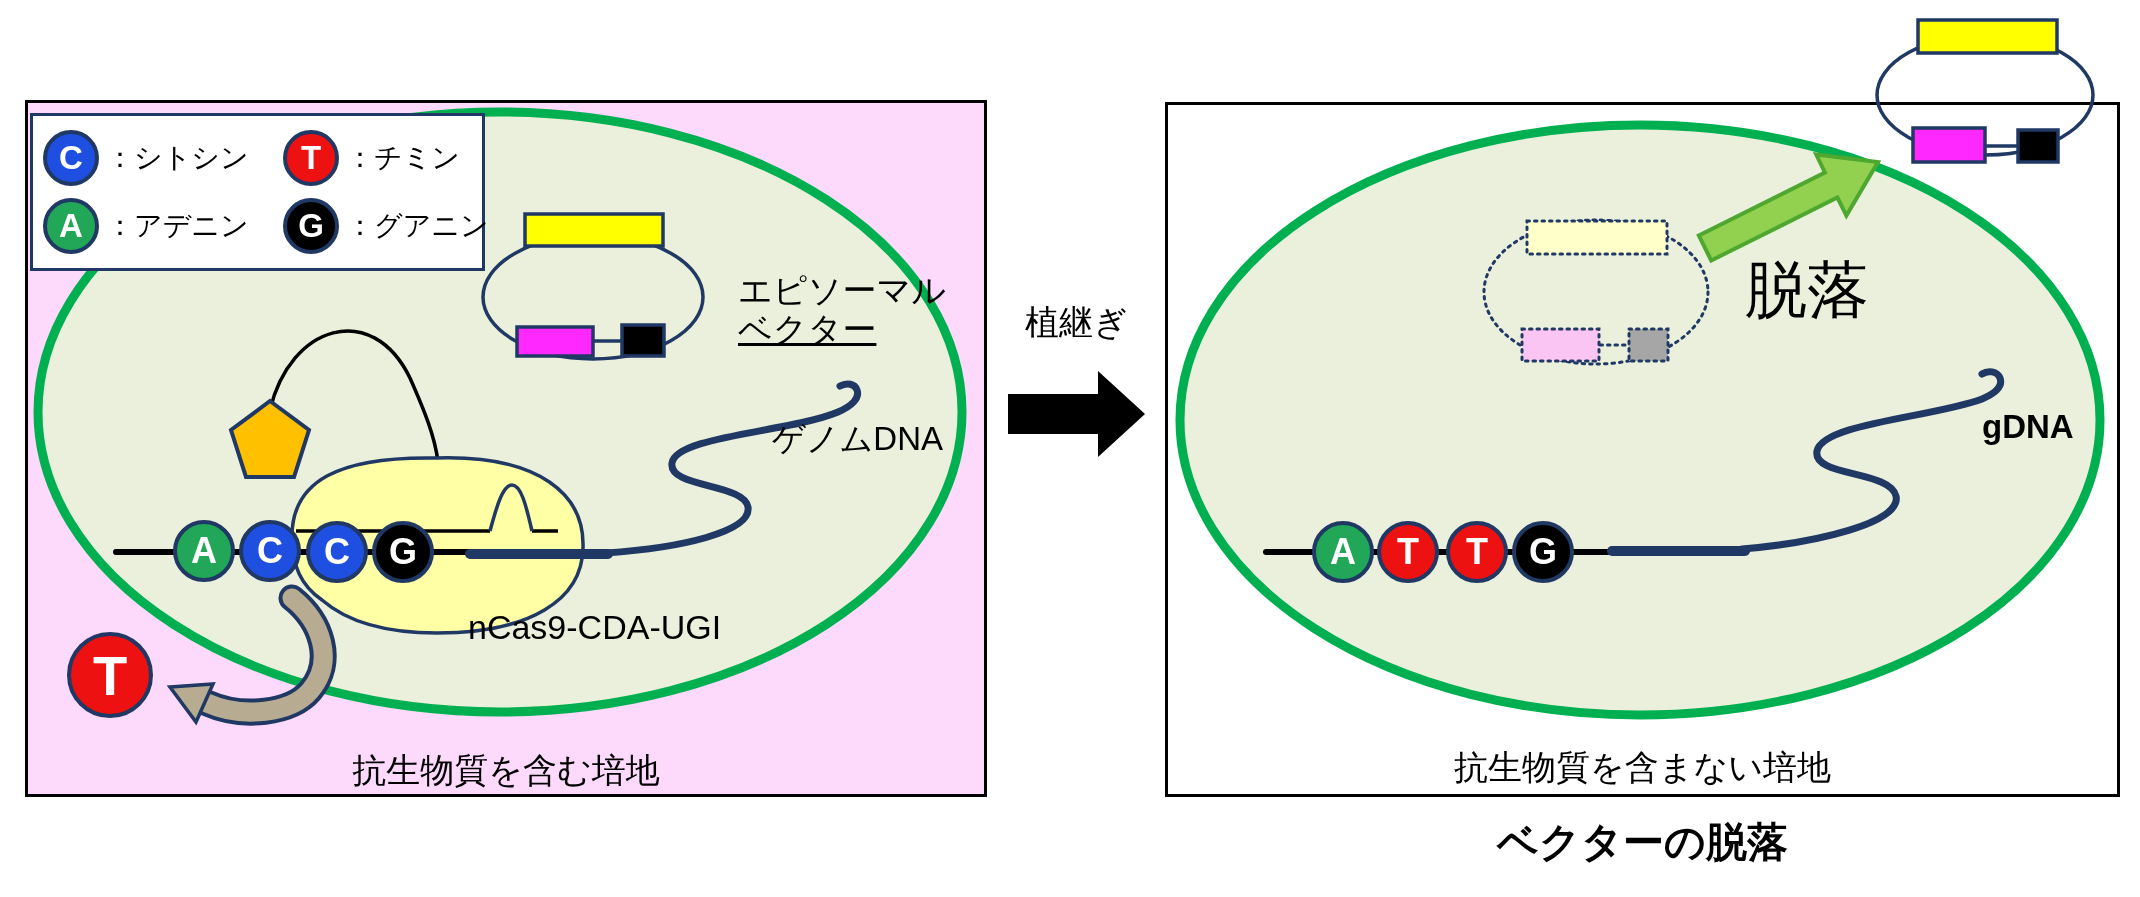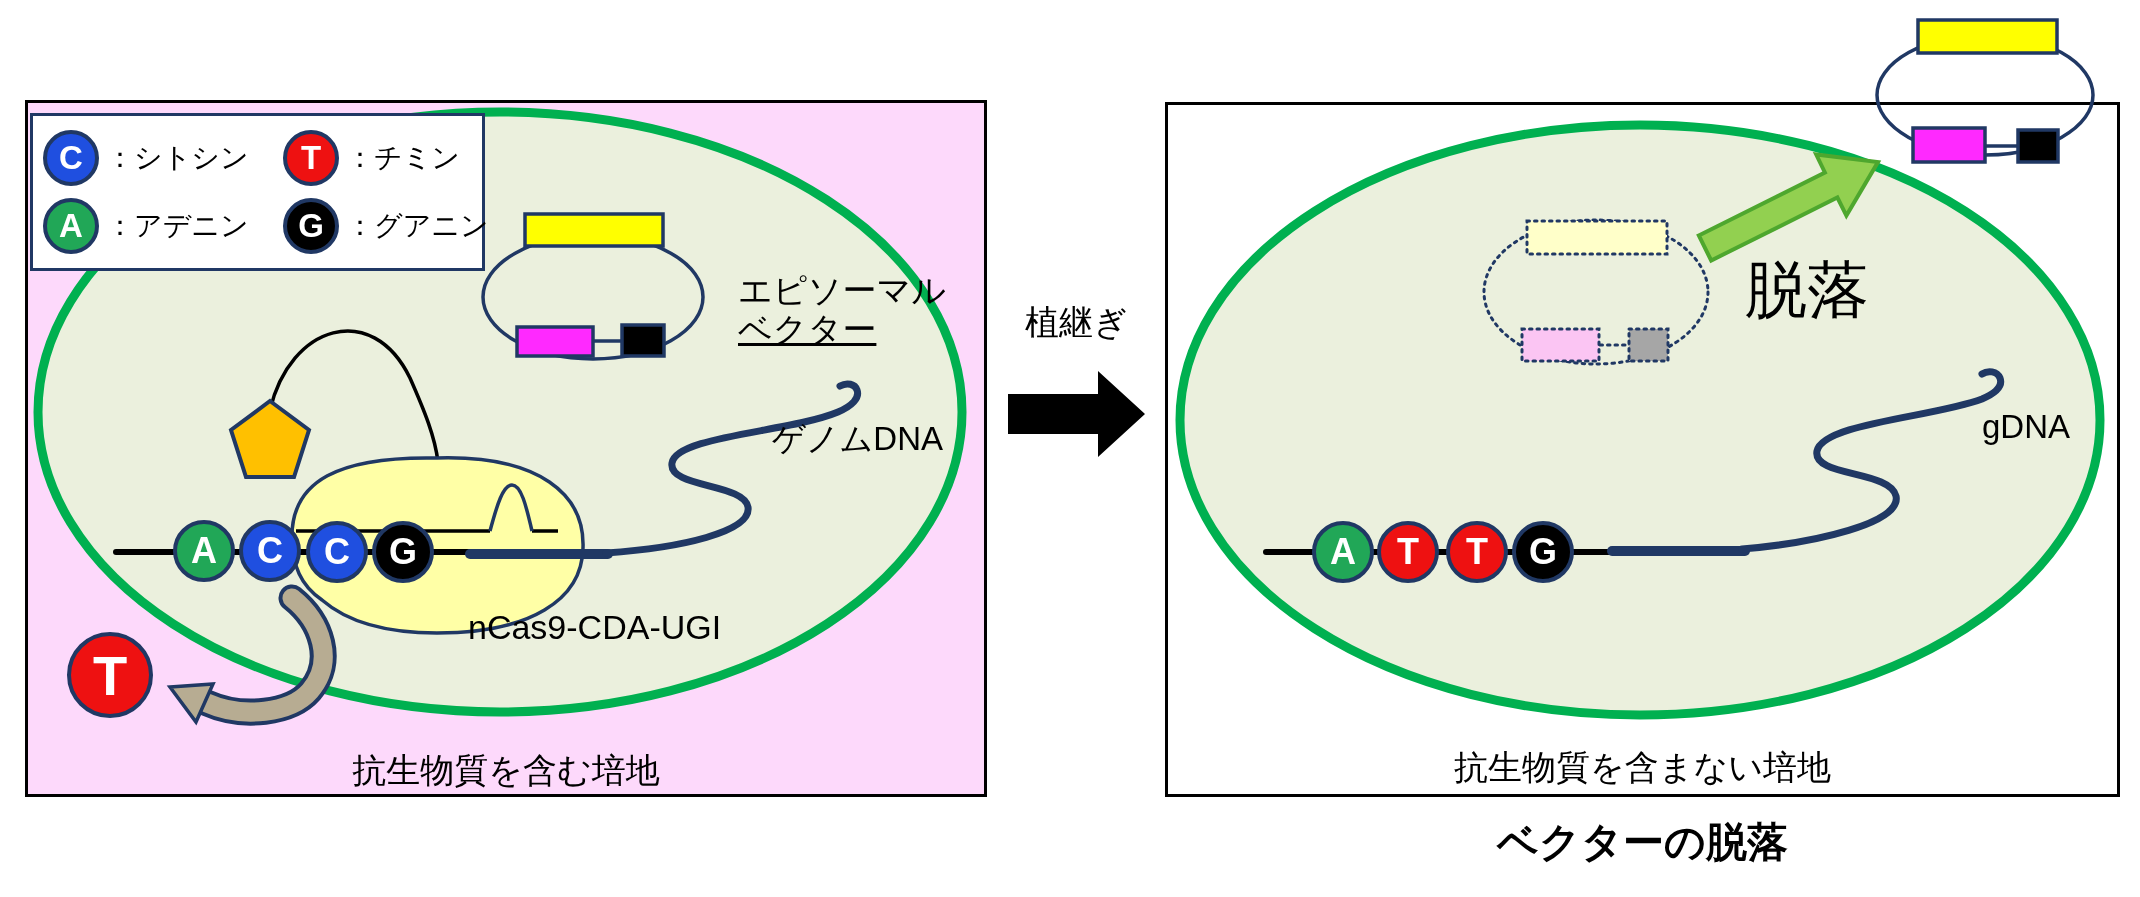--- a/index.html
+++ b/index.html
@@ -133,17 +133,17 @@
     <span style="display:block;">エピソーマル</span>
     <span style="display:block;text-decoration:underline;">ベクター</span>
   </div>
   <div class="label" style="left:772px;top:420px;font-size:33px;">ゲノムDNA</div>
   <div class="label" style="left:468px;top:608px;">nCas9-CDA-UGI</div>
   <div class="label center" style="left:25px;width:962px;top:745px;margin-top:6px;">抗生物質を含む培地</div>
 
   <div class="label center" style="left:1008px;width:137px;top:303px;">植継ぎ</div>
 
   <div class="big-label" style="left:1745px;top:248px;">脱落</div>
-  <div class="label" style="left:1982px;top:408px;font-size:33px;">gDNA</div>
+  <div class="label" style="left:1982px;top:408px;font-size:33px;font-weight:bold;">gDNA</div>
   <div class="label center" style="left:1165px;width:955px;top:748px;">抗生物質を含まない培地</div>
   <div class="caption" style="left:1165px;width:955px;top:815px;">ベクターの脱落</div>
 
 </div>
 
 </body></html>

